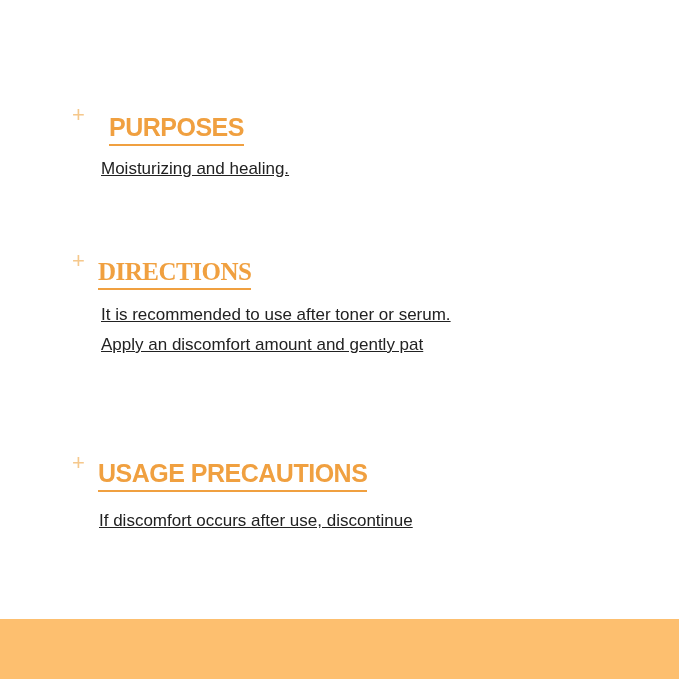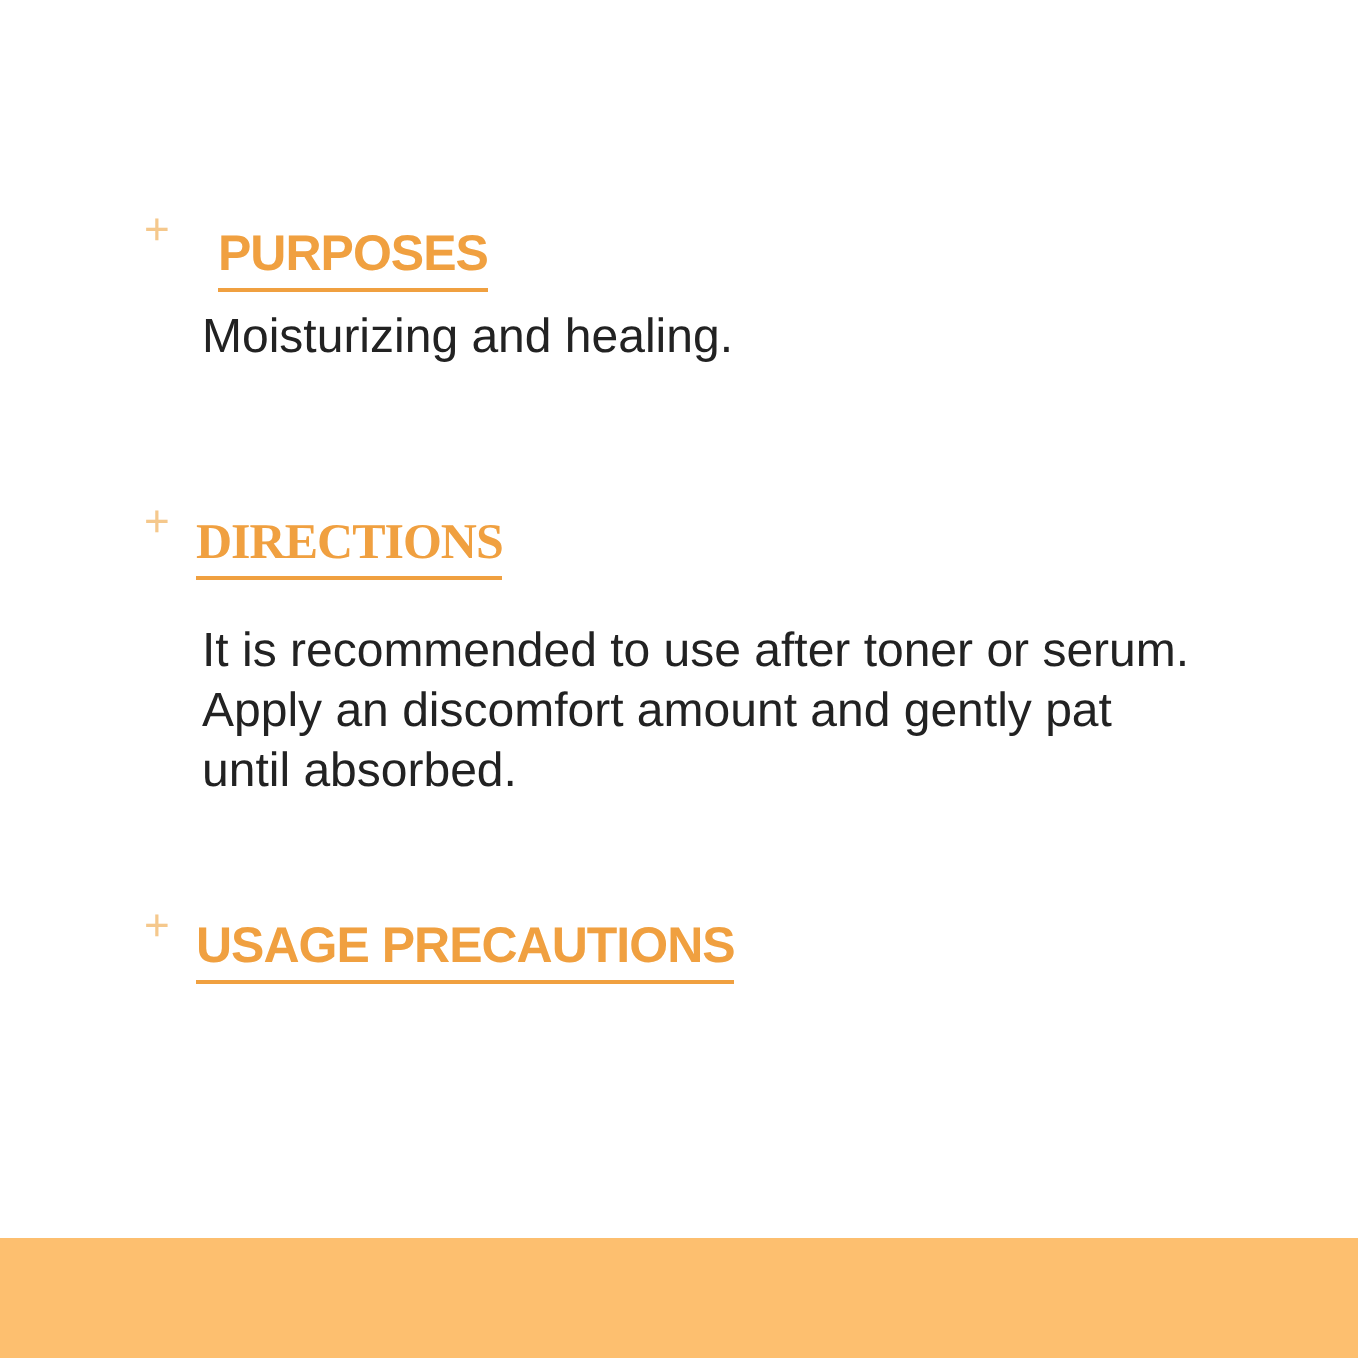--- a/index.html
+++ b/index.html
@@ -1,42 +1,42 @@
 <!DOCTYPE html>
 <html><head>
   <meta charset="utf-8">
   <style>
     html, body { margin:0; padding:0; }
     body { width:679px; height:679px; background:#ffffff; position:relative; overflow:hidden; font-family:"Liberation Sans", sans-serif; }
     .plus { position:absolute; font-size:22px; font-weight:300; color:#f5c88c; line-height:1; }
     .heading { position:absolute; font-size:25px; font-weight:bold; color:#f0a040; letter-spacing:-0.5px; line-height:1; padding-bottom:4px; border-bottom:2px solid #f0a040; text-transform:uppercase; }
-    .body-text { position:absolute; font-size:24px; color:#222222; line-height:30px; white-space:nowrap; }
+    .body-text { position:absolute; font-size:17px; color:#222222; line-height:30px; white-space:nowrap;text-decoration:underline; }
     .footer-bar { position:absolute; left:0; top:619px; width:679px; height:60px; background:#fdbf6f; }
   </style>
 </head>
 <body>
 
 <div>
   <span class="plus" style="left:72px;top:104px;">+</span>
   <div class="heading" style="left:98px;top:115px;margin-left:11px;">PURPOSES</div>
   <div class="body-text" style="left:101px;top:154px;">
     <div>Moisturizing and healing.</div>
   </div>
 </div>
 
 <div>
   <span class="plus" style="left:72px;top:250px;">+</span>
   <div class="heading" style="left:98px;top:259px;font-family:Liberation Serif, serif;">DIRECTIONS</div>
-  <div class="body-text" style="left:101px;top:300px;margin-top:11px;">
+  <div class="body-text" style="left:101px;top:300px;">
     <div>It is recommended to use after toner or serum.</div>
     <div>Apply an discomfort amount and gently pat</div>
-    <div>until absorbed.</div>
   </div>
 </div>
 
 <div>
   <span class="plus" style="left:72px;top:452px;">+</span>
   <div class="heading" style="left:98px;top:461px;">USAGE PRECAUTIONS</div>
   <div class="body-text" style="left:99px;top:506px;">
+    <div>If discomfort occurs after use, discontinue</div>
   </div>
 </div>
 
 <div class="footer-bar"></div>
 
 </body></html>

